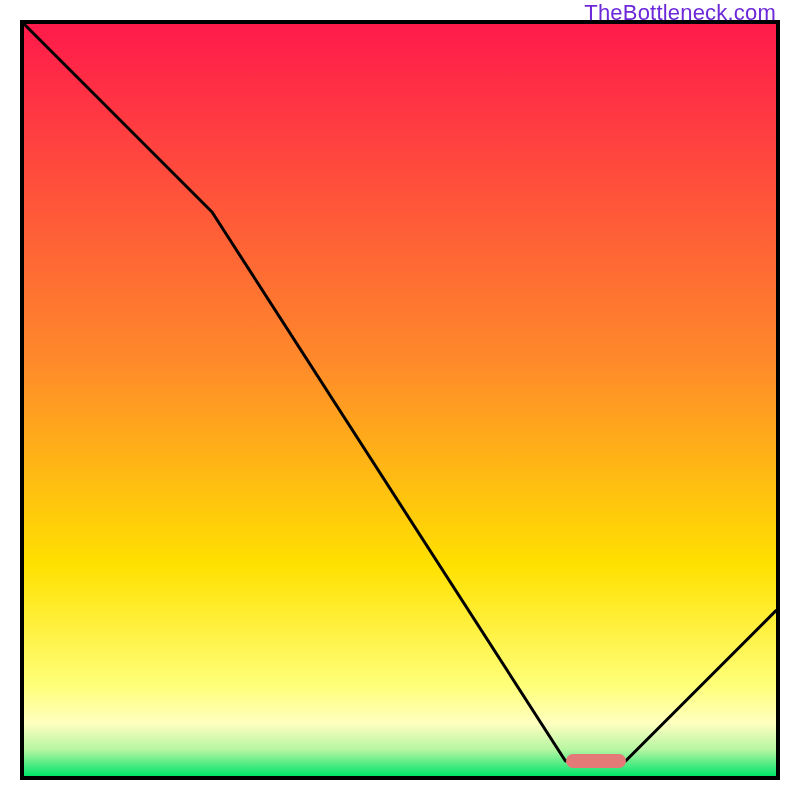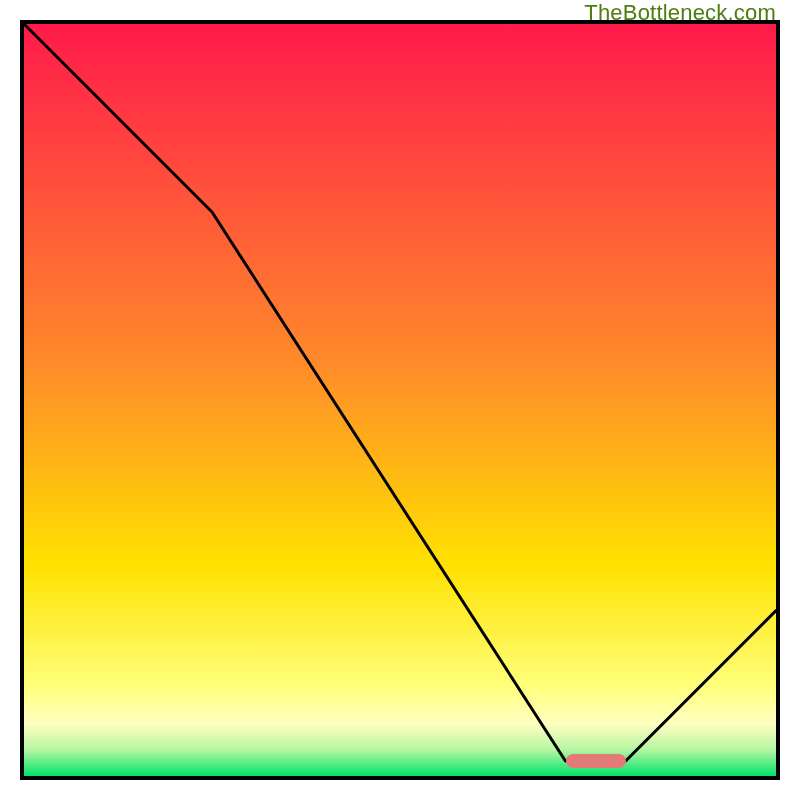--- a/index.html
+++ b/index.html
@@ -36,21 +36,21 @@
     background: #e37a77;
     border-radius: 8px;
     transform: translate(-50%, -50%);
   }
   .watermark {
     position: absolute;
     top: 0px;
     right: 24px;
     font-size: 22px;
     font-weight: 500;
-    color: #4d7c0f;
+    color: #6d28d9;
     letter-spacing: 0.2px;
   }
 </style>
 </head>
 <body>
 
 <div class="watermark">TheBottleneck.com</div>
 
 <div class="frame">
 

